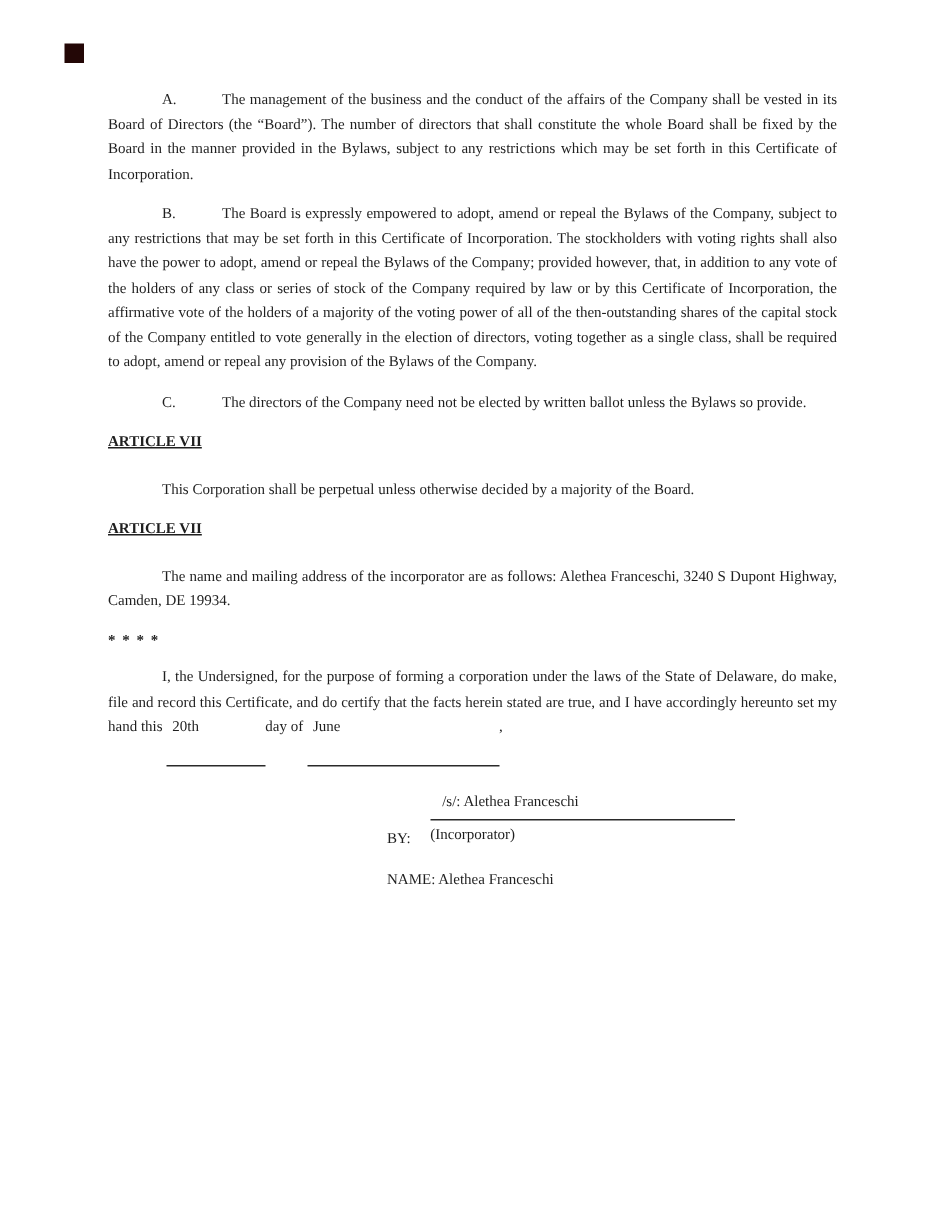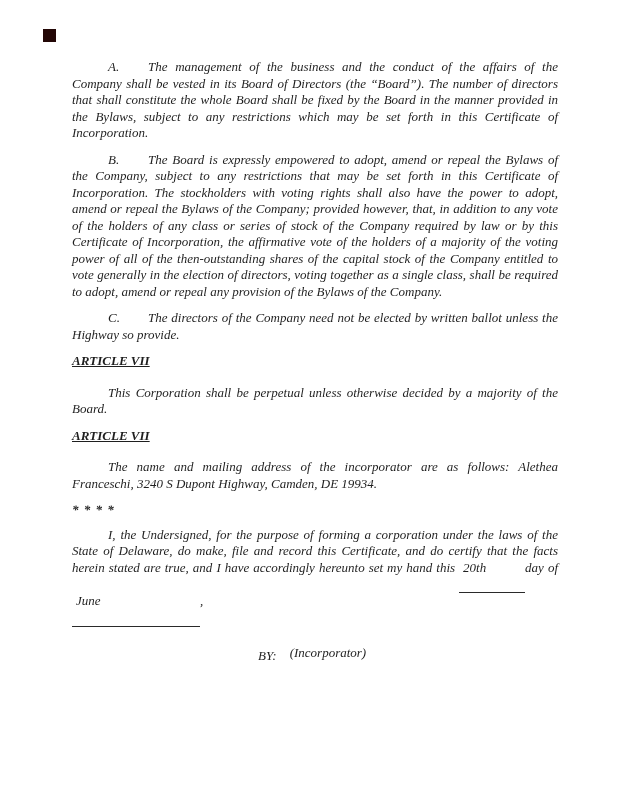--- a/index.html
+++ b/index.html
@@ -22,23 +22,22 @@
     top: 29px;
     width: 13px;
     height: 13px;
     background: #230706;
   }
   .doc {
     position: absolute;
     left: 72px;
     top: 59px;
     width: 486px;
-    font-size: 13px;
+    font-size: 10px;
     line-height: 16.5px;
-    font-style: italic;
   }
   .para {
     margin: 0 0 10px 0;
     text-align: justify;
     text-align-last: left;
     text-indent: 36px;
   }
   .plabel {
     display: inline-block;
     width: 40px;
@@ -108,38 +107,40 @@
 <div class="page">
 
   <div class="scan-artifact"></div>
 
   <div class="doc">
 
     <p class="para"><span class="plabel">A.</span><span>The management of the business and the conduct of the affairs of the Company shall be vested in its Board of Directors (the “Board”).  The number of directors that shall constitute the whole Board shall be fixed by the Board in the manner provided in the Bylaws, subject to any restrictions which may be set forth in this Certificate of Incorporation.</span></p>
 
     <p class="para"><span class="plabel">B.</span><span>The Board is expressly empowered to adopt, amend or repeal the Bylaws of the Company, subject to any restrictions that may be set forth in this Certificate of Incorporation. The stockholders with voting rights shall also have the power to adopt, amend or repeal the Bylaws of the Company; provided however, that, in addition to any vote of the holders of any class or series of stock of the Company required by law or by this Certificate of Incorporation, the affirmative vote of the holders of a majority of the voting power of all of the then-outstanding shares of the capital stock of the Company entitled to vote generally in the election of directors, voting together as a single class, shall be required to adopt, amend or repeal any provision of the Bylaws of the Company.</span></p>
 
-    <p class="para"><span class="plabel">C.</span><span>The directors of the Company need not be elected by written ballot unless the Highway so provide.</span></p>
+    <p class="para"><span class="plabel">C.</span><span>The directors of the Company need not be elected by written ballot unless the Bylaws so provide.</span></p>
 
     <p class="para heading">ARTICLE VII</p>
 
     <p class="para">This Corporation shall be perpetual unless otherwise decided by a majority of the Board.</p>
 
     <p class="para heading">ARTICLE VII</p>
 
     <p class="para">The name and mailing address of the incorporator are as follows: Alethea Franceschi, 3240 S Dupont Highway, Camden, DE 19934.</p>
 
     <p class="para center-line stars">* * * *</p>
 
     <p class="para"><span>I, the Undersigned, for the purpose of forming a corporation under the laws of the State of Delaware, do make, file and record this Certificate, and do certify that the facts herein stated are true, and I have accordingly hereunto set my hand this</span> <span class="blank blank-day">20th</span><span>day of</span> <span class="blank blank-month">June</span><span>,</span></p>
 
 
     <div class="sig-block">
       <div class="sig-row">
         <span class="sig-by">BY:</span>
         <div class="sig-col">
+          <span class="sig-line">/s/: Alethea Franceschi</span>
           <div class="sig-role">(Incorporator)</div>
         </div>
       </div>
+      <div class="sig-name">NAME: Alethea Franceschi</div>
     </div>
 
   </div>
 </div>
 
 </body></html>

